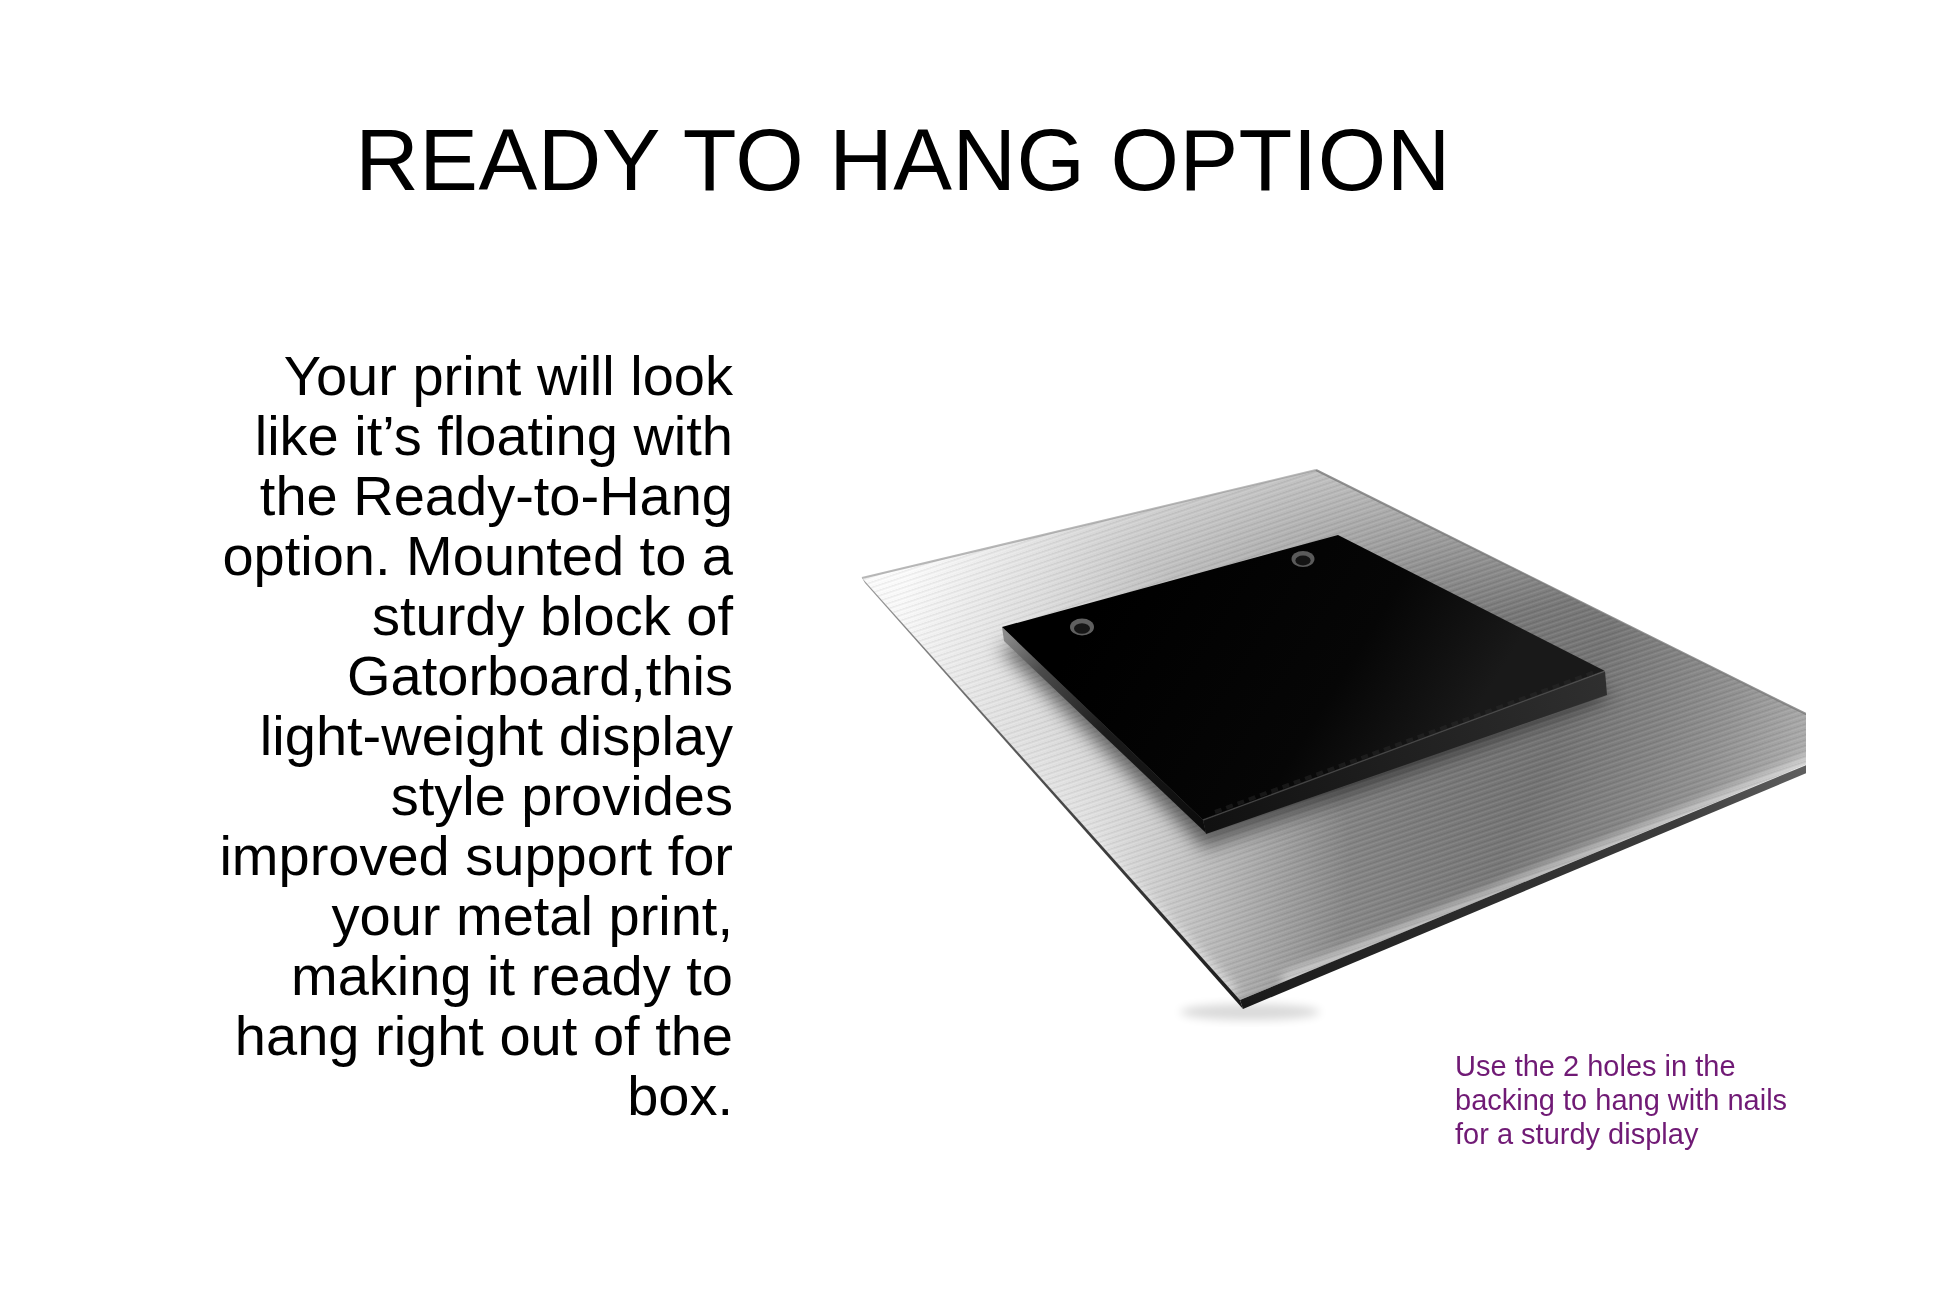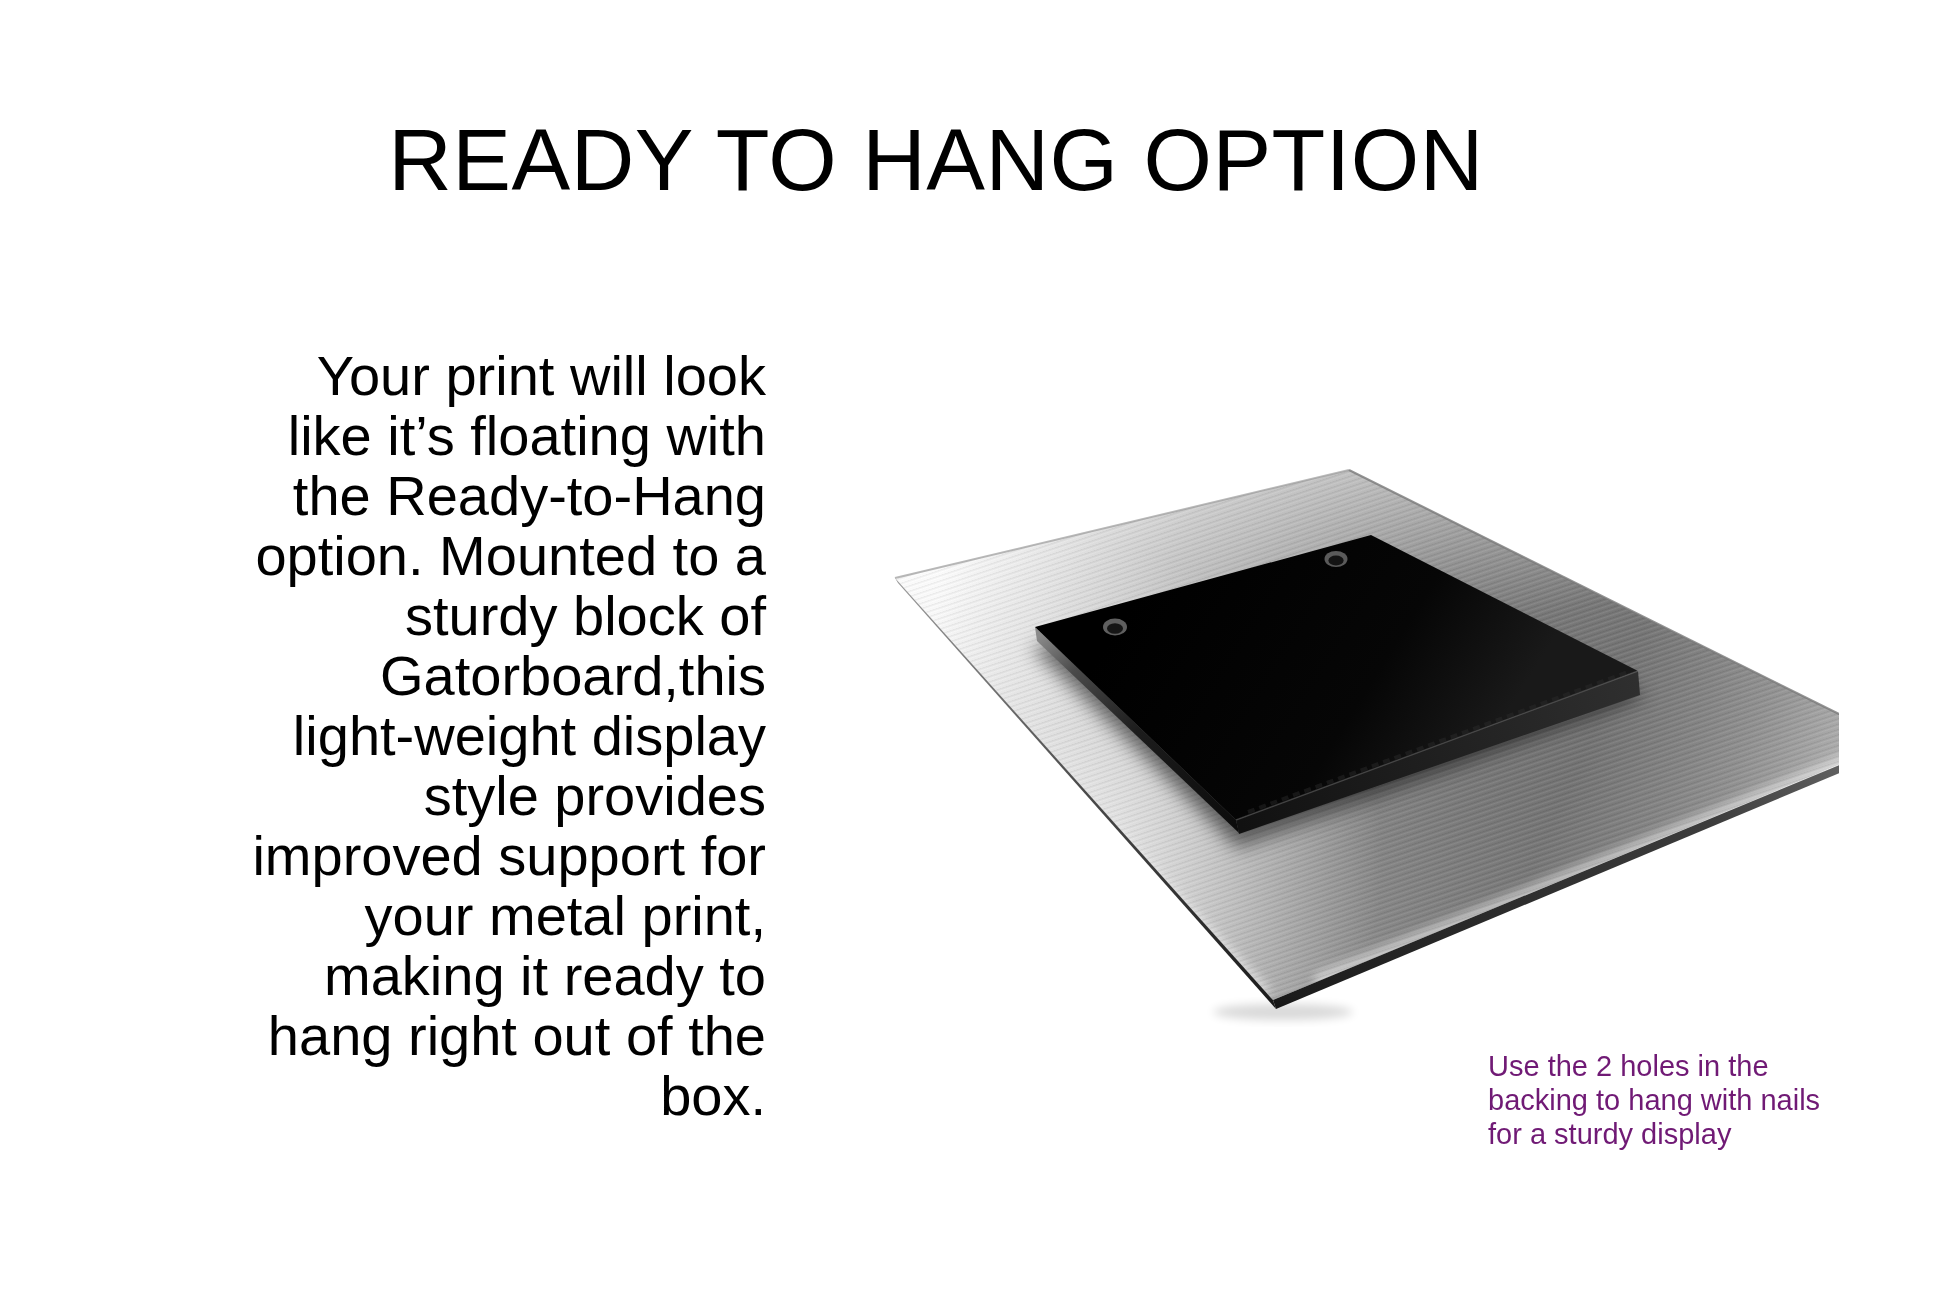--- a/index.html
+++ b/index.html
@@ -9,21 +9,20 @@
     background: #ffffff;
   }
   .page {
     position: relative;
     width: 1806px;
     height: 1297px;
     background: #ffffff;
     overflow: hidden;
     font-family: "Liberation Sans", sans-serif;
     color: #000000;
-    margin-left: 33px;
   }
   .page-title {
     position: absolute;
     top: 116px;
     left: 0;
     right: 0;
     margin: 0;
     text-align: center;
     font-size: 88px;
     font-weight: 400;

